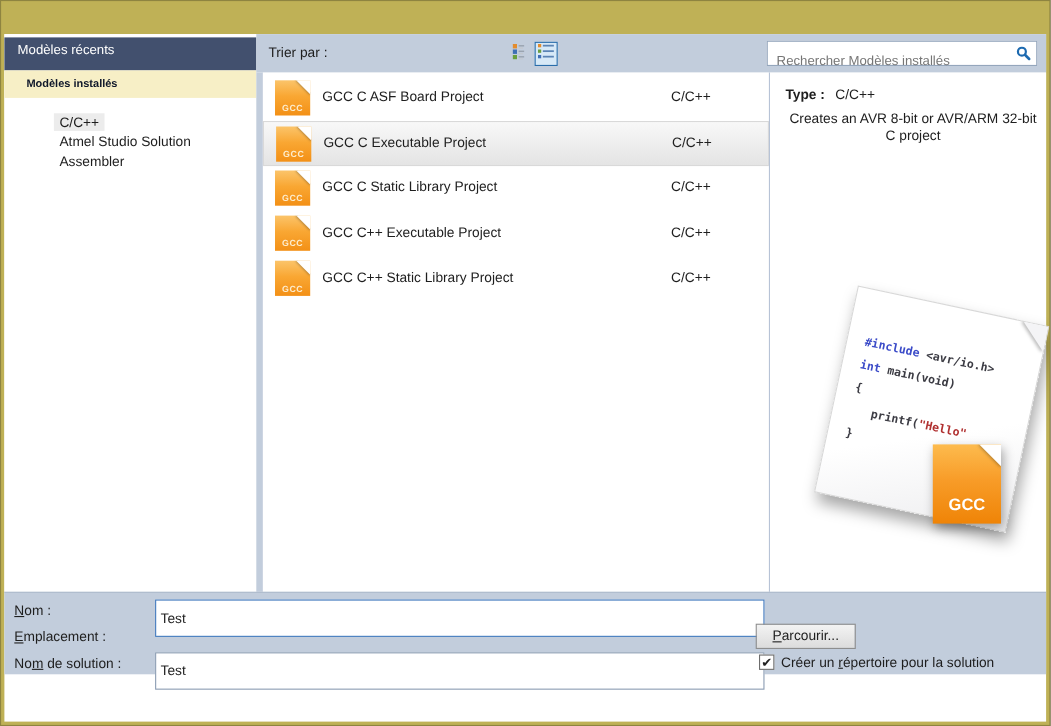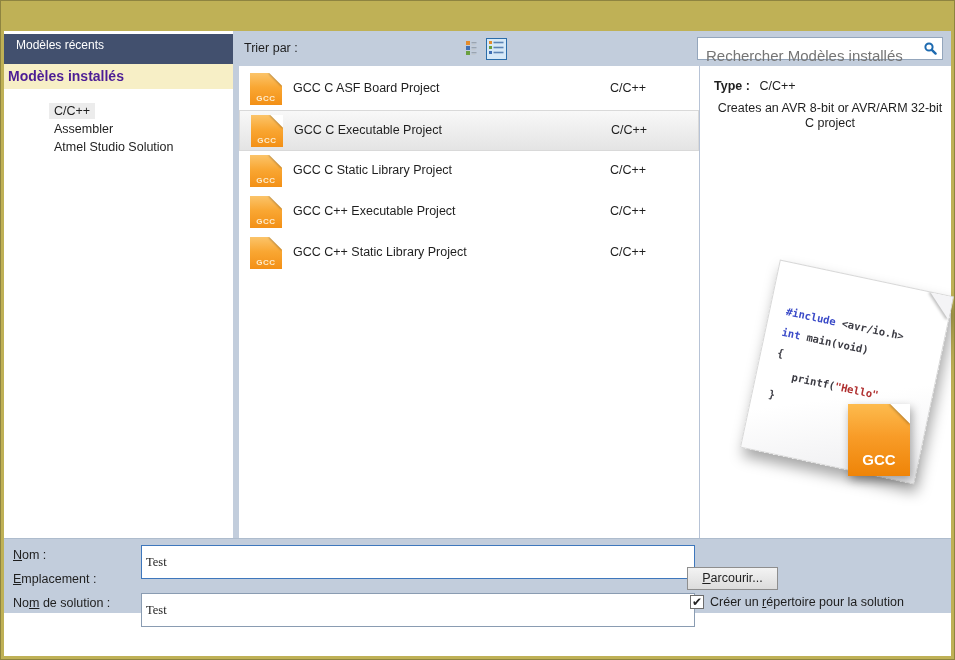--- a/index.html
+++ b/index.html
@@ -8,36 +8,36 @@
   
   .titlebar{position:absolute;left:0;top:0;right:0;height:30px;}
   .title{position:absolute;left:0;right:0;top:0;height:30px;line-height:30px;text-align:center;font-size:15px;color:#2b2b2b;}
   .help-btn{position:absolute;right:73px;top:2px;width:26px;height:25px;line-height:25px;text-align:center;font-size:14px;font-weight:bold;color:#222;cursor:default;}
   .close-btn{position:absolute;right:7px;top:1px;width:49px;height:26px;background:#c75050;border:1px solid #b34747;color:#fff;font-size:13px;display:flex;align-items:center;justify-content:center;cursor:default;}
   
   .body{position:absolute;left:3px;top:30px;right:3px;bottom:3px;background:#fff;}
   
   .sidebar{position:absolute;left:0;top:0;width:229px;height:507px;background:#fff;padding-top:3px;}
   .sb-recent{height:30px;line-height:22px;background:#42506e;color:#fff;font-size:12px;padding-left:12px;}
-  .sb-installed{height:25px;line-height:25px;background:#f7efc6;color:#4c1d95;font-size:14px;font-weight:bold;padding-left:4px;}
+  .sb-installed{height:25px;line-height:25px;background:#f7efc6;color:#0f172a;font-size:10px;font-weight:bold;padding-left:20px;}
   .sb-items{padding-top:13px;}
   .sb-item{font-size:12.5px;color:#1e1e1e;padding:2px 0 2px 45px;cursor:default;}
   .sb-item .tag{padding:1px 5px;}
   .sb-item.sel .tag{background:#ececec;}
   
   .toolbar{position:absolute;left:229px;top:0;right:0;height:35px;background:#c2cddc;}
   .sep-v{position:absolute;left:229px;top:35px;width:6px;height:472px;background:#c2cddc;}
   .sort-label{position:absolute;left:11px;top:10px;font-size:12.5px;color:#1e1e1e;}
   .sort-combo{position:absolute;left:66px;top:7px;width:155px;height:22px;background:linear-gradient(#fff,#f1f1f1);border:1px solid #93a1b4;font-size:12.5px;color:#1e1e1e;line-height:20px;padding-left:7px;cursor:default;}
   .sort-combo .chev{position:absolute;right:6px;top:7px;}
   .view-btn{position:absolute;top:7px;width:21px;height:22px;display:flex;align-items:center;justify-content:center;cursor:default;}
   .view-btn.grid{left:230px;}
   .view-btn.list{left:253px;border:1px solid #2a6daa;background:#d7e9f7;}
   .searchbox{position:absolute;right:8px;top:6px;width:246px;height:23px;background:#fff;border:1px solid #94a6bc;}
-  .searchbox input{position:absolute;left:6px;top:1px;width:210px;height:32px;border:none;outline:none;font-size:15px;color:#6c6c6c;font-family:"Liberation Sans",sans-serif;background:transparent;}
+  .searchbox input{position:absolute;left:6px;top:1px;width:210px;height:32px;border:none;outline:none;font-size:12px;color:#6c6c6c;font-family:"Liberation Sans",sans-serif;background:transparent;}
   .searchbox .mag{position:absolute;right:4px;top:3px;}
   
   .tpl-list{position:absolute;left:235px;top:35px;width:460px;height:472px;background:#fff;padding-top:3px;}
   .tpl-row{position:relative;height:41px;cursor:default;}
   .tpl-row.sel{background:linear-gradient(#f8f8f8,#e4e4e4);border:1px solid #d9d9d9;}
   .tpl-row .name{position:absolute;left:54px;top:12px;font-size:12.5px;color:#1e1e1e;}
   .tpl-row .type{position:absolute;left:371px;top:12px;font-size:12.5px;color:#1e1e1e;}
   
   .gcc-icon{position:absolute;left:11px;top:4px;width:32px;height:32px;background:linear-gradient(180deg,#fbc46a 0%,#f9a733 45%,#f39016 100%);overflow:hidden;}
   .gcc-icon .fold{position:absolute;top:-9px;right:-9px;width:18px;height:18px;background:#fff;transform:rotate(45deg);box-shadow:0 1px 2px rgba(0,0,0,.25);}
@@ -55,21 +55,21 @@
   .code .kw{color:#3b4bc8;}
   .code .pl{color:#3c3c44;}
   .code .str{color:#b03030;}
   .gcc-big{position:absolute;left:148px;top:338px;width:62px;height:72px;background:linear-gradient(180deg,#fdbb4e 0%,#f89c28 45%,#ef8407 100%);overflow:hidden;filter:drop-shadow(2px 4px 5px rgba(0,0,0,.35));}
   .gcc-big .fold{position:absolute;top:-14px;right:-14px;width:28px;height:28px;background:#fff;transform:rotate(45deg);box-shadow:0 1px 3px rgba(0,0,0,.3);}
   .gcc-big .glabel{position:absolute;bottom:8px;left:0;width:100%;text-align:center;font-size:15px;font-weight:bold;color:#fff;}
   
   .formstrip{position:absolute;left:0;top:507px;right:0;height:75px;background:#c2cddc;border-top:1px solid #aebccd;font-size:12.5px;color:#1e1e1e;}
   .f-label{position:absolute;left:9px;}
   .u{text-decoration:underline;}
-  .f-input{position:absolute;left:137px;width:554px;height:21px;border:1px solid #8a9cb2;background:#fff;font-size:12.5px;color:#1e1e1e;font-family:Liberation Serif, serif;padding:16px 4px;outline:none;}
+  .f-input{position:absolute;left:137px;width:554px;height:21px;border:1px solid #8a9cb2;background:#fff;font-size:12.5px;color:#1e1e1e;font-family:Liberation Sans, sans-serif;padding:16px 4px;outline:none;}
   .f-input.focus{border-color:#3e77bc;}
   .combo-wrap{position:absolute;left:137px;top:29px;width:538px;height:21px;}
   .combo-wrap input{width:100%;height:21px;border:1px solid #8a9cb2;background:#fff;font-size:12.5px;color:#1e1e1e;font-family:"Liberation Sans",sans-serif;padding:0 20px 0 4px;outline:none;}
   .combo-wrap .chev{position:absolute;right:5px;top:7px;}
   .browse-btn{position:absolute;left:683px;top:28px;width:91px;height:23px;background:linear-gradient(#f3f3f3,#dcdcdc);border:1px solid #8e8e8e;font-size:12.5px;color:#1e1e1e;text-align:center;line-height:21px;cursor:default;}
   .chk-row{position:absolute;left:686px;top:56px;display:flex;align-items:center;cursor:default;}
   .chk{width:14px;height:14px;background:#fff;border:1px solid #6d6d6d;margin-right:6px;display:flex;align-items:center;justify-content:center;font-size:12px;color:#222;line-height:14px;}
   
   .footer{position:absolute;left:0;top:582px;right:0;bottom:0;background-color:#2d3b57;background-image:radial-gradient(#3c4c6e 1px,transparent 1.2px);background-size:4px 4px;border-top:1px solid #1f2b42;margin-top:48px;}
   .btn{position:absolute;top:10px;width:73px;height:24px;background:linear-gradient(#f2f2f2,#dadada);border:1px solid #8e8e8e;font-size:12.5px;color:#1e1e1e;text-align:center;line-height:22px;cursor:default;}
@@ -82,22 +82,22 @@
 <div class="dialog">
 
 
   <div class="body">
 
     <div class="sidebar">
       <div class="sb-recent">Modèles récents</div>
       <div class="sb-installed">Modèles installés</div>
       <div class="sb-items">
           <div class="sb-item sel"><span class="tag">C/C++</span></div>
+          <div class="sb-item"><span class="tag">Atmel Studio Solution</span></div>
           <div class="sb-item"><span class="tag">Assembler</span></div>
-          <div class="sb-item"><span class="tag">Atmel Studio Solution</span></div>
         </div>
     </div>
 
     <div class="toolbar">
       <span class="sort-label">Trier par :</span>
       <div class="view-btn grid">
         <span>
           <svg width="15" height="15" viewBox="0 0 15 15">
             <rect x="0" y="1" width="4" height="4" fill="#e38c2d"></rect>
               <rect x="5.5" y="2" width="5" height="1.3" fill="#9aa4b0"></rect>

